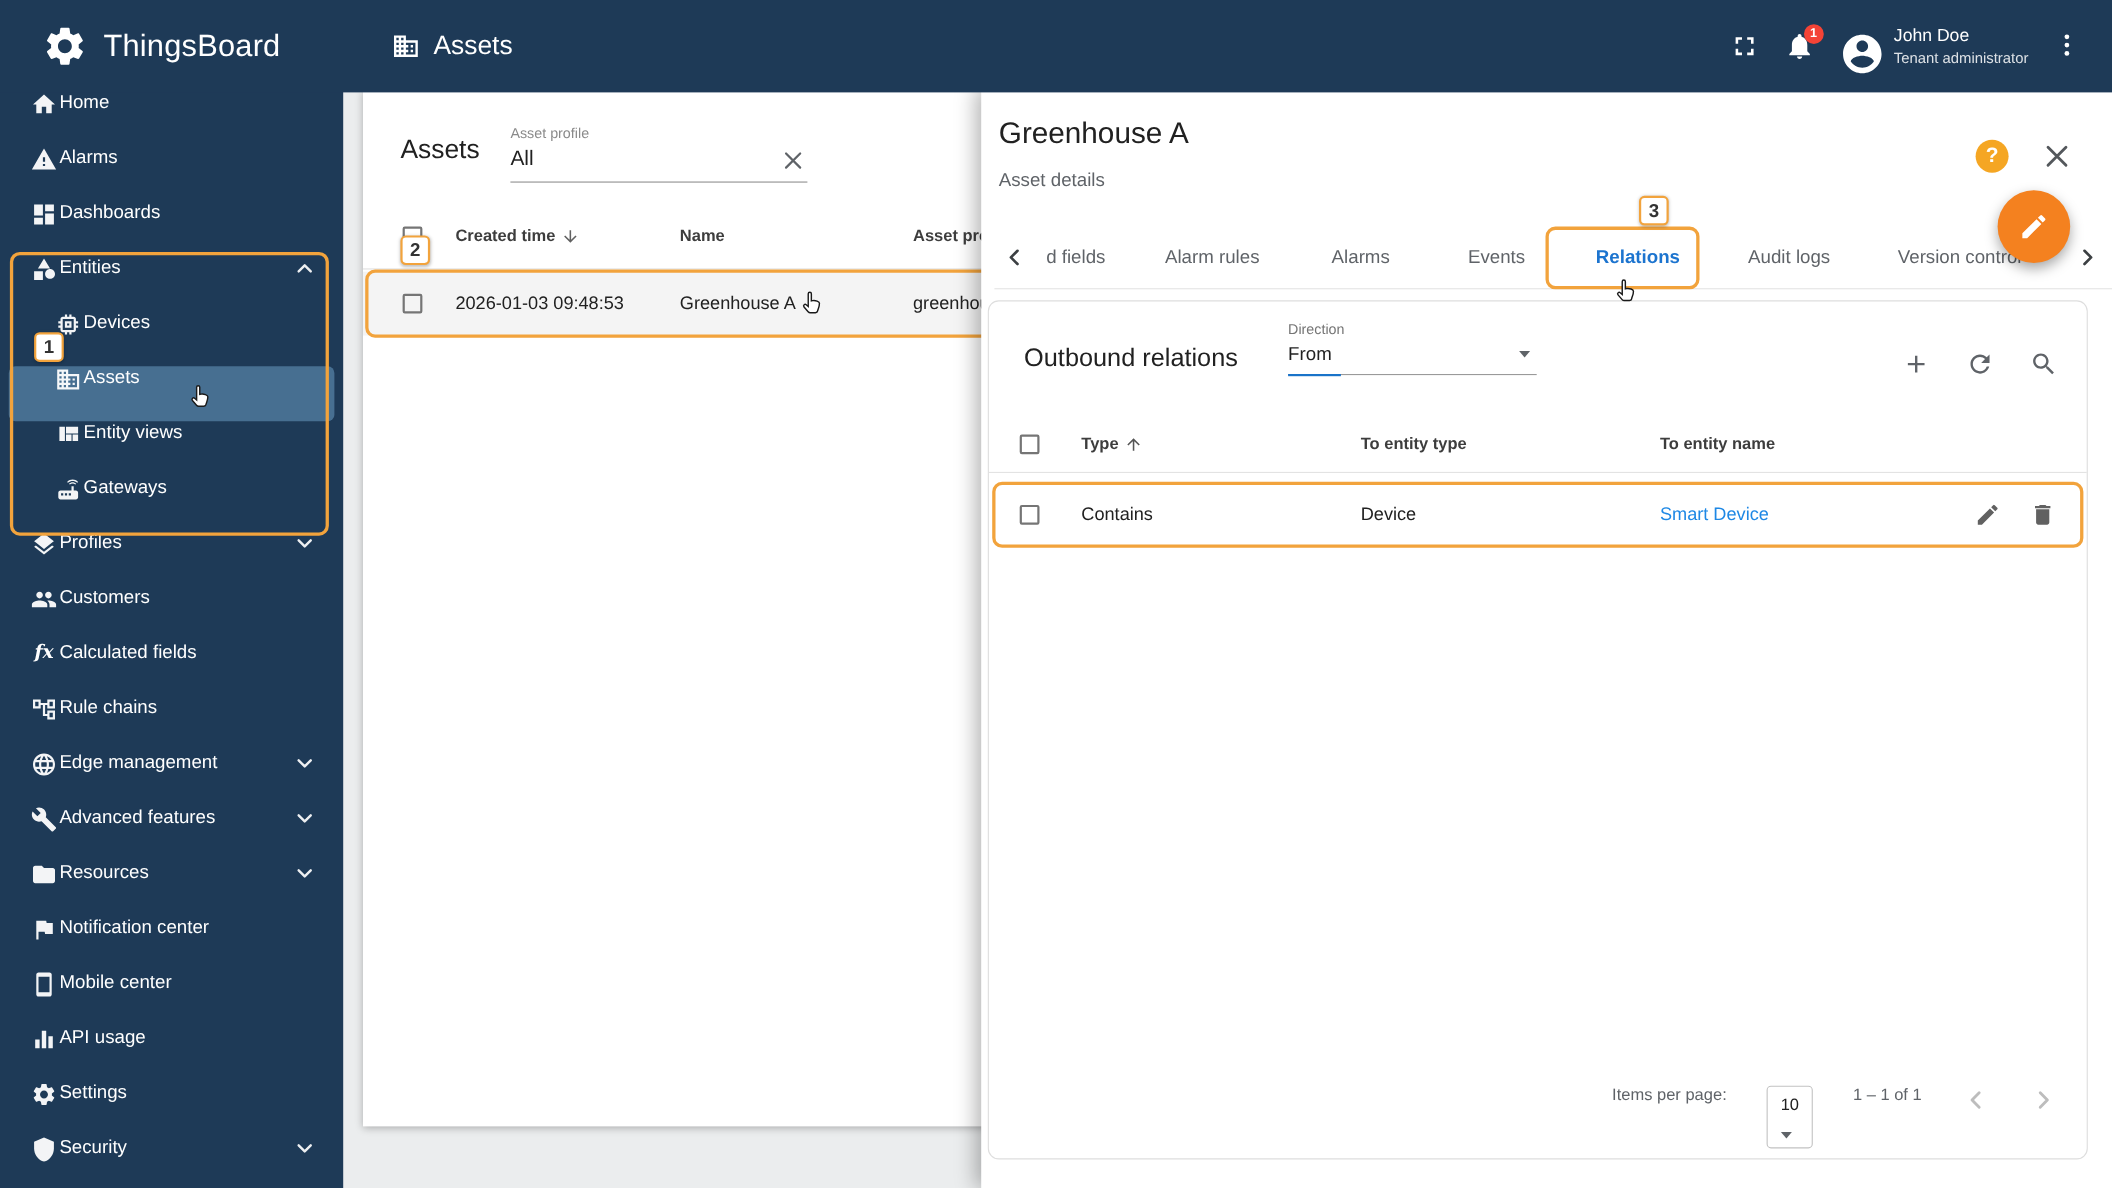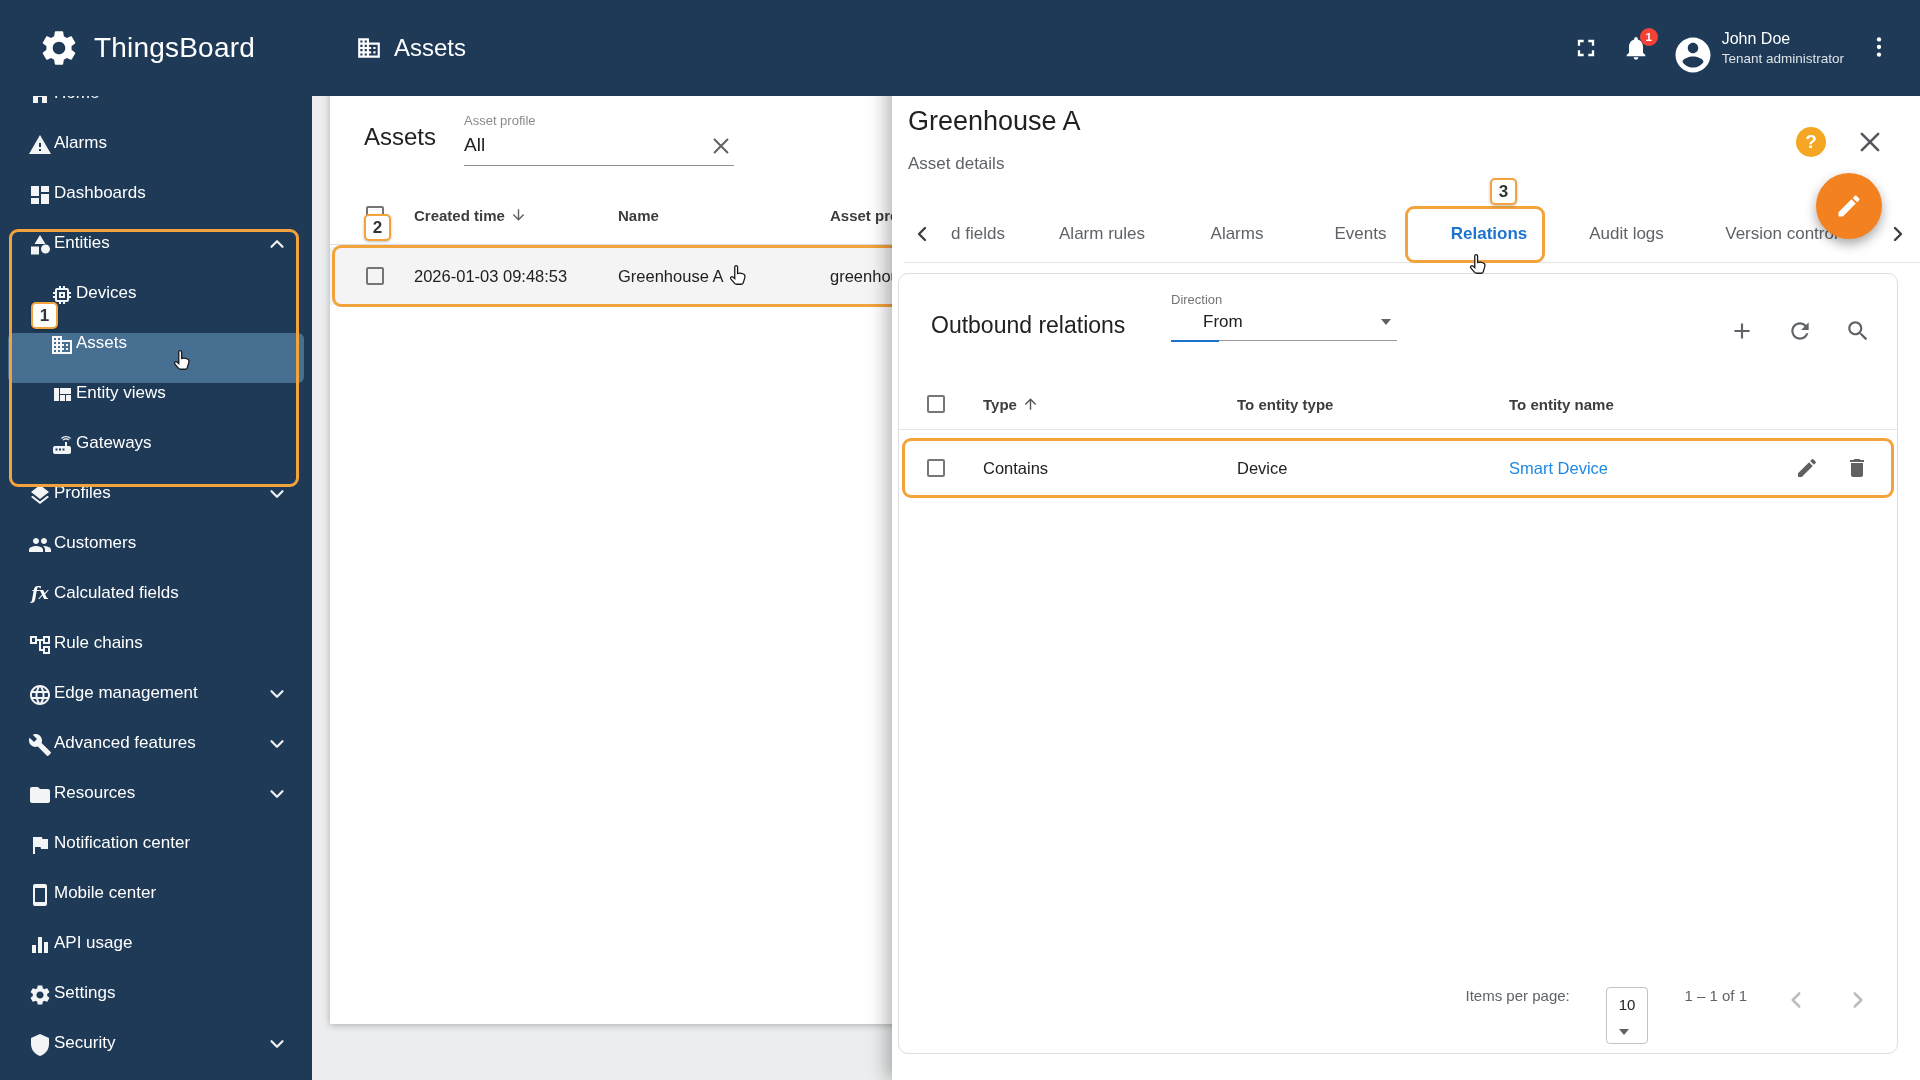--- a/index.html
+++ b/index.html
@@ -1,21 +1,21 @@
 <!DOCTYPE html>
 <html><head>
 <meta charset="utf-8">
 <style>
   * { box-sizing: border-box; margin: 0; padding: 0; }
   html,body { width:1920px; height:1080px; overflow:hidden; }
   body { font-family:"Liberation Sans","DejaVu Sans",sans-serif; background:#ebedee; position:relative; color:#212121; }
   svg.i { width:24px; height:24px; display:block; fill:currentColor; }
 
   
-  .topbar { position:absolute; top:0; left:0; right:0; height:96px; background:#1e3a57; color:#fff; display:flex; align-items:center; z-index:40; }
+  .topbar { position:absolute; top:0; left:0; right:0; height:84px; background:#1e3a57; color:#fff; display:flex; align-items:center; z-index:40; }
   .brand { display:flex; align-items:center; gap:14px; padding-left:38px; width:312px; }
   .brand svg.i { width:42px; height:42px; }
   .brand-name { font-size:28px; font-weight:500; letter-spacing:.2px; }
   .page-title { display:flex; align-items:center; gap:12px; margin-left:44px; font-size:24px; }
   .page-title svg.i { width:26px; height:26px; }
   .topbar-right { margin-left:auto; display:flex; align-items:center; gap:22px; padding-right:26px; }
   .tb-icon { width:28px; height:28px; color:#fff; position:relative; }
   .tb-icon svg.i { width:28px; height:28px; }
   .avatar-icon svg.i { width:42px; height:42px; }
   .bell-wrap { position:relative; }
@@ -72,21 +72,21 @@
   .tab { height:100%; display:flex; align-items:center; justify-content:center; font-size:17px; font-weight:500; color:#5f6368; cursor:pointer; white-space:nowrap; overflow:hidden; }
   .tab.active { color:#1c74cf; font-weight:700; }
   .fab { position:absolute; top:93px; right:38px; width:66px; height:66px; border-radius:50%; background:#f4811f; color:#fff; display:flex; align-items:center; justify-content:center; box-shadow:0 5px 12px rgba(0,0,0,.35); z-index:6; cursor:pointer; }
   .fab svg.i { width:28px; height:28px; }
 
   .rel-card { position:absolute; left:6px; right:22px; top:193px; bottom:26px; border:1px solid #dedede; border-radius:10px; }
   .rel-title { position:absolute; left:32px; top:38px; font-size:23px; font-weight:500; color:#212121; }
   .dir-field { position:absolute; left:272px; top:18px; width:226px; border-bottom:1px solid #9a9a9a; padding-bottom:8px; cursor:pointer; }
   .dir-field::after { content:""; position:absolute; left:0; bottom:-2px; width:48px; height:2.5px; background:#1a73c9; }
   .dir-label { font-size:13px; color:#757575; }
-  .dir-value { margin-top:5px; font-size:17px; color:#212121; display:flex; align-items:center;margin-left:32px; }
+  .dir-value { margin-top:5px; font-size:17px; color:#212121; display:flex; align-items:center; }
   .caret { margin-left:auto; margin-right:6px; width:0; height:0; border-left:5.5px solid transparent; border-right:5.5px solid transparent; border-top:6.5px solid #5f6368; }
   .rel-actions { position:absolute; right:26px; top:44px; display:flex; gap:32px; color:#5f6368; }
   .rel-actions .abtn { width:26px; height:26px; cursor:pointer; }
   .rel-actions svg.i { width:26px; height:26px; }
   .rel-thead { position:absolute; left:0; right:0; top:104px; height:52px; border-bottom:1px solid #e3e3e3; font-size:15px; font-weight:700; color:#3d3d3d; }
   .rel-thead .cell, .rel-trow .cell { position:absolute; top:50%; transform:translateY(-50%); white-space:nowrap; display:flex; align-items:center; gap:5px; }
   .rel-trow { position:absolute; left:0; right:0; top:166px; height:56px; font-size:16.5px; color:#212121; }
   .rc-check { left:28px; } .rc-type { left:84px; } .rc-totype { left:338px; } .rc-toname { left:598px;margin-left:12px; }
   .link { color:#1e88e5; cursor:pointer; }
   .row-actions { position:absolute; right:28px; top:50%; transform:translateY(-50%); display:flex; gap:26px; color:#616161; }

